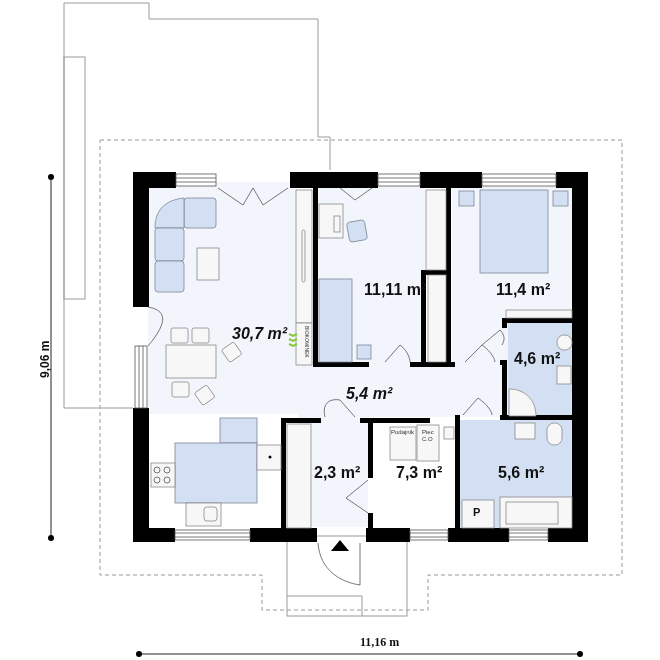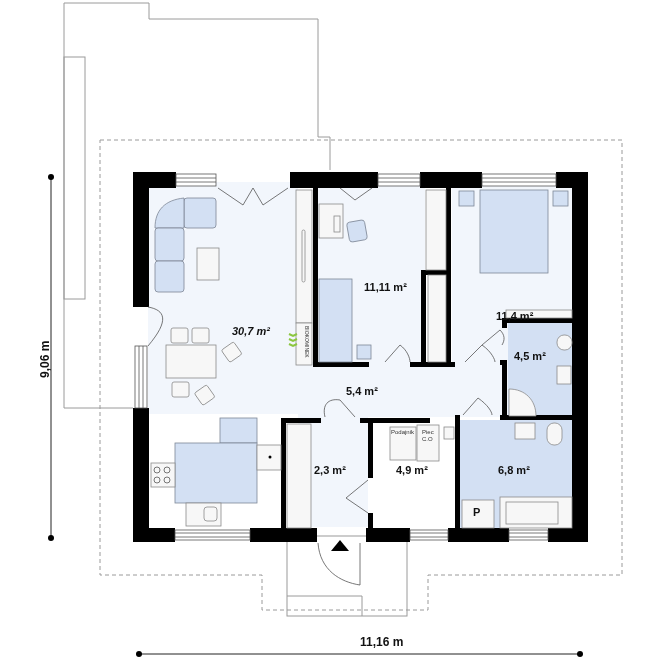--- a/index.html
+++ b/index.html
@@ -9,21 +9,21 @@
   .floor-light { fill: #f2f6fc; }
   .floor-blue { fill: #d3e0f3; }
   .floor-white { fill: #ffffff; }
   .outline { fill: none; stroke: #9a9a9a; stroke-width: 1; }
   .dashed { fill: none; stroke: #9a9a9a; stroke-width: 1; stroke-dasharray: 4 3; }
   .furn { fill: #d3e0f3; stroke: #7d8796; stroke-width: 0.8; }
   .furn-w { fill: #f7f7f7; stroke: #8a8a8a; stroke-width: 0.8; }
   .thin { fill: none; stroke: #555555; stroke-width: 0.8; }
   .win { fill: #ffffff; stroke: #555555; stroke-width: 0.8; }
   .door { fill: none; stroke: #555555; stroke-width: 0.8; }
-  .label { position: absolute; font-family: "Liberation Sans", sans-serif; font-weight: bold; font-size: 11px; color: #111111; white-space: nowrap; }
+  .label { position: absolute; font-family: "Liberation Sans", sans-serif; font-weight: bold; font-size: 16px; color: #111111; white-space: nowrap; }
   .small { position: absolute; font-family: "Liberation Sans", sans-serif; font-size: 6px; color: #333; line-height: 7px; white-space: nowrap; }
   .dim { position: absolute; font-family: "Liberation Sans", sans-serif; font-weight: bold; font-size: 12px; color: #111; white-space: nowrap; }
   .vert { transform: rotate(-90deg); transform-origin: left top; }
   .vert-down { transform: rotate(90deg); transform-origin: left top; }
 </style>
 </head>
 <body>
 
 <svg id="plan" viewBox="0 0 660 660" xmlns="http://www.w3.org/2000/svg">
 
@@ -210,27 +210,27 @@
   </g>
   <g>
     <line x1="139" y1="654" x2="580" y2="654" stroke="#222" stroke-width="1"></line>
     <circle cx="139" cy="654" r="3" fill="#000"></circle>
     <circle cx="580" cy="654" r="3" fill="#000"></circle>
   </g>
 </svg>
 
 <div class="label" style="left:232px;top:325px;font-style:italic;">30,7 m²</div>
 <div class="label" style="left:364px;top:281px;">11,11 m²</div>
-<div class="label" style="left:496px;top:281px;margin-top:29px;">11,4 m²</div>
-<div class="label" style="left:514px;top:350px;">4,5 m²</div>
-<div class="label" style="left:346px;top:385px;">5,4 m²</div>
+<div class="label" style="left:496px;top:281px;">11,4 m²</div>
+<div class="label" style="left:514px;top:350px;">4,6 m²</div>
+<div class="label" style="left:346px;top:385px;font-style:italic;">5,4 m²</div>
 <div class="label" style="left:314px;top:464px;">2,3 m²</div>
-<div class="label" style="left:396px;top:464px;">4,9 m²</div>
-<div class="label" style="left:498px;top:464px;">6,8 m²</div>
+<div class="label" style="left:396px;top:464px;">7,3 m²</div>
+<div class="label" style="left:498px;top:464px;">5,6 m²</div>
 
 <div class="small" style="left:391px;top:429px;">Podajnik</div>
 <div class="small" style="left:422px;top:429px;">Piec</div>
 <div class="small" style="left:422px;top:436px;">C.O</div>
 <div class="label" style="left:473px;top:506px;font-size:11px;">P</div>
 <div class="small vert-down" style="left:310px;top:326px;font-size:5px;">BIOKOMINEK</div>
 
 <div class="dim vert" style="left:38px;top:378px;">9,06 m</div>
-<div class="dim" style="left:360px;top:635px;">11,16 m</div>
+<div class="dim" style="left:360px;top:635px;font-family:Liberation Serif, serif;">11,16 m</div>
 
 </body></html>

